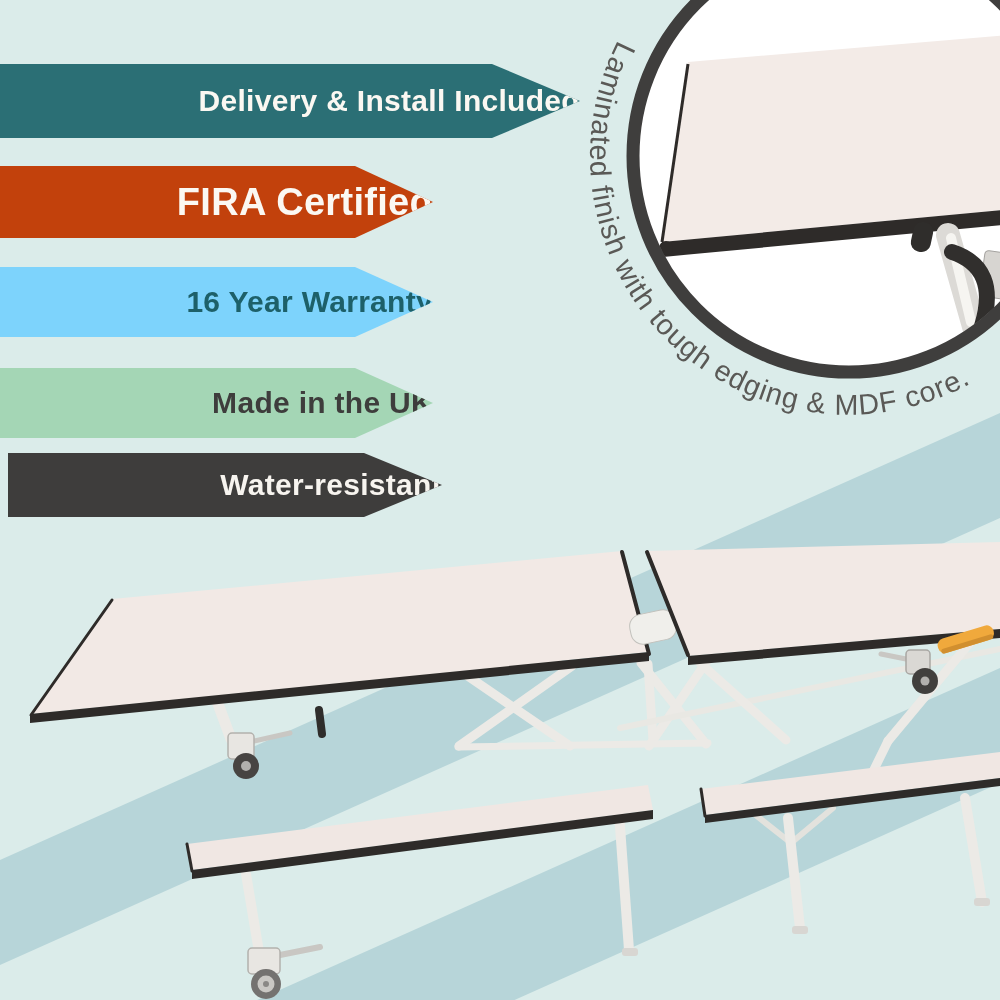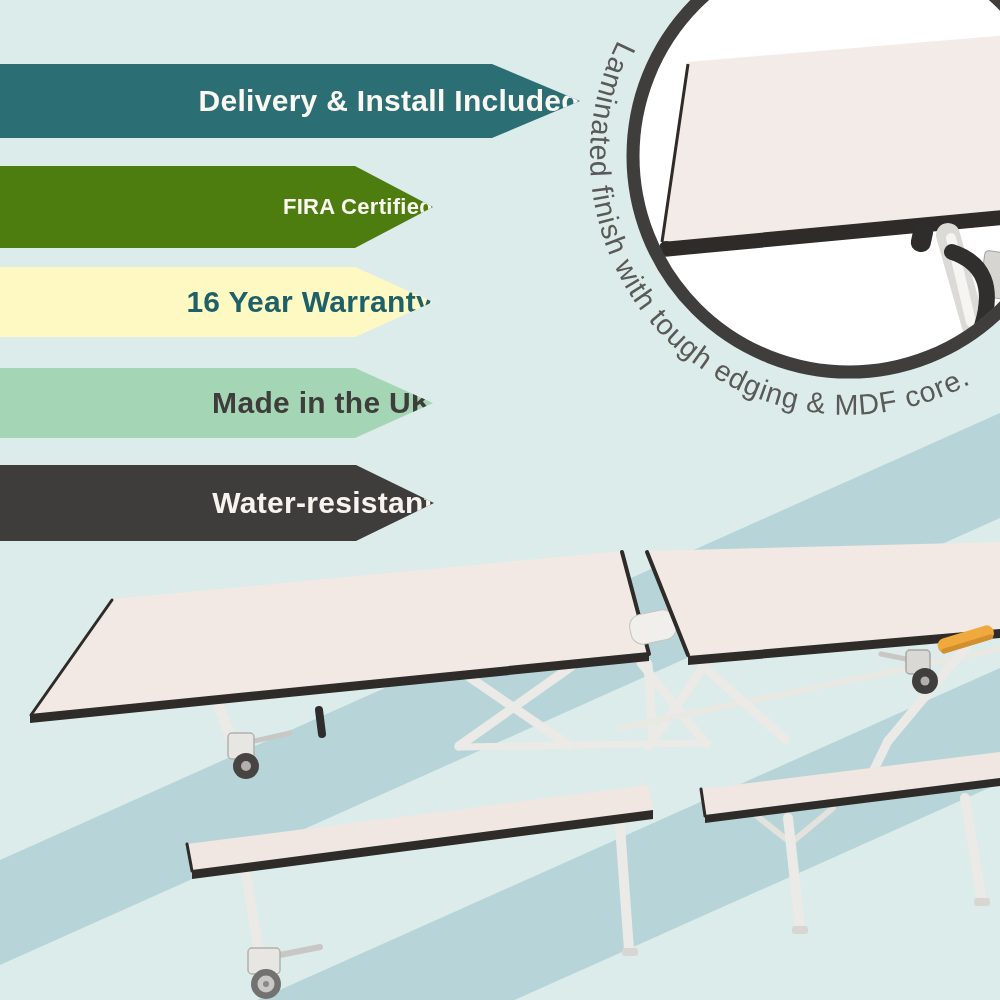--- a/index.html
+++ b/index.html
@@ -15,28 +15,28 @@
     position:absolute;left:0;
     display:flex;align-items:center;
     padding-left:57px;box-sizing:border-box;
     font-weight:700;letter-spacing:.3px;
     font-family:"Liberation Sans", sans-serif;
     justify-content:flex-end;
   }
   .banner .lbl{white-space:nowrap;}
   .b1{top:64px;width:580px;height:74px;background:#2b6f75;color:#fbf8f2;font-size:30px;
       clip-path:polygon(0 0,492px 0,100% 50%,492px 100%,0 100%);}
-  .b2{top:166px;width:433px;height:82px;background:#4d7c0f;color:#fbf8f2;font-size:22px;
+  .b2{top:166px;width:433px;height:72px;background:#c2410c;color:#fbf8f2;font-size:38px;
       clip-path:polygon(0 0,355px 0,100% 50%,355px 100%,0 100%);}
-  .b3{top:267px;width:433px;height:70px;background:#fef9c3;color:#1d6069;font-size:30px;
+  .b3{top:267px;width:433px;height:70px;background:#7dd3fc;color:#1d6069;font-size:30px;
       clip-path:polygon(0 0,355px 0,100% 50%,355px 100%,0 100%);}
   .b4{top:368px;width:433px;height:70px;background:#a4d6b5;color:#3e3d3c;font-size:30px;
       clip-path:polygon(0 0,355px 0,100% 50%,355px 100%,0 100%);padding-left:44px;}
-  .b5{top:465px;width:434px;height:76px;background:#3e3d3c;color:#f7f4ef;font-size:30px;
-      clip-path:polygon(0 0,356px 0,100% 50%,356px 100%,0 100%);}
+  .b5{top:453px;width:434px;height:64px;background:#3e3d3c;color:#f7f4ef;font-size:30px;
+      clip-path:polygon(0 0,356px 0,100% 50%,356px 100%,0 100%);margin-left:8px;}
   .inset-caption-text{
     font-family:"Liberation Sans", sans-serif;
     font-size:29px;fill:#5a5956;letter-spacing:1px;
   }
 </style>
 </head>
 <body>
 
 <div class="canvas">
 

